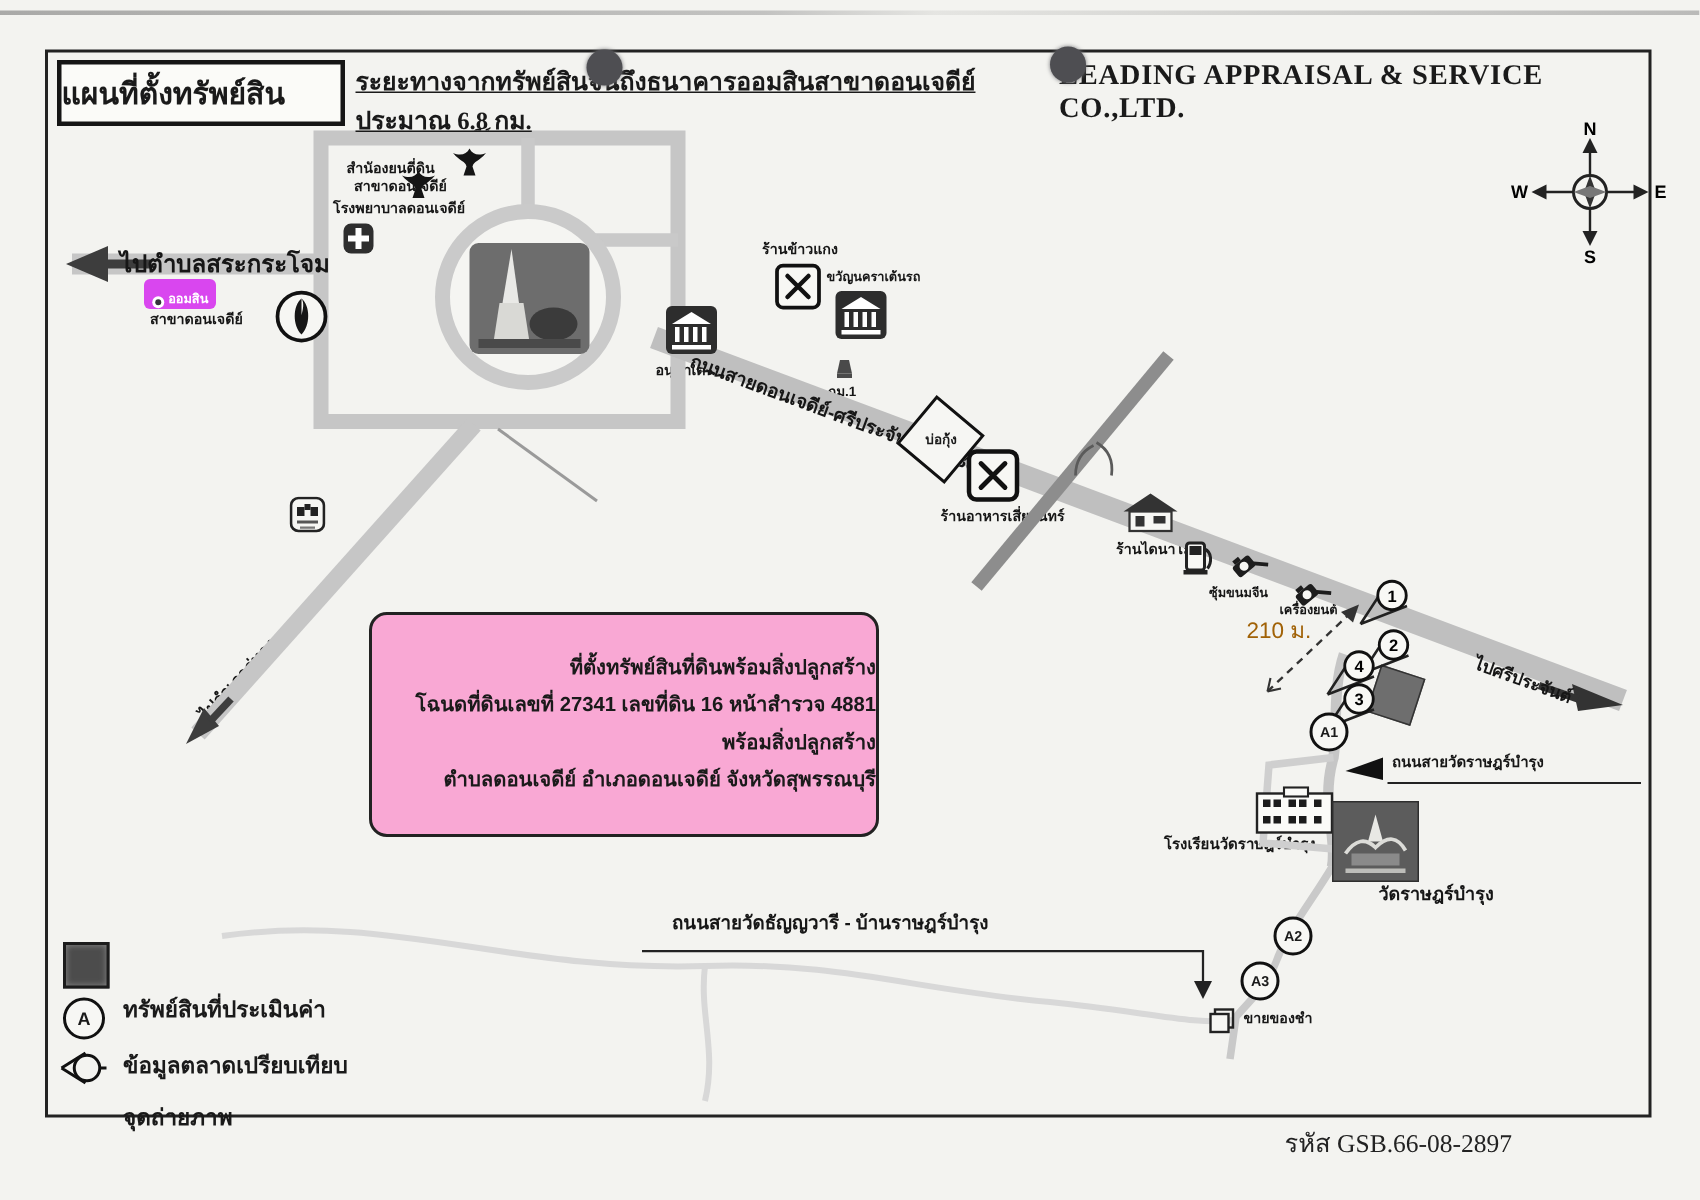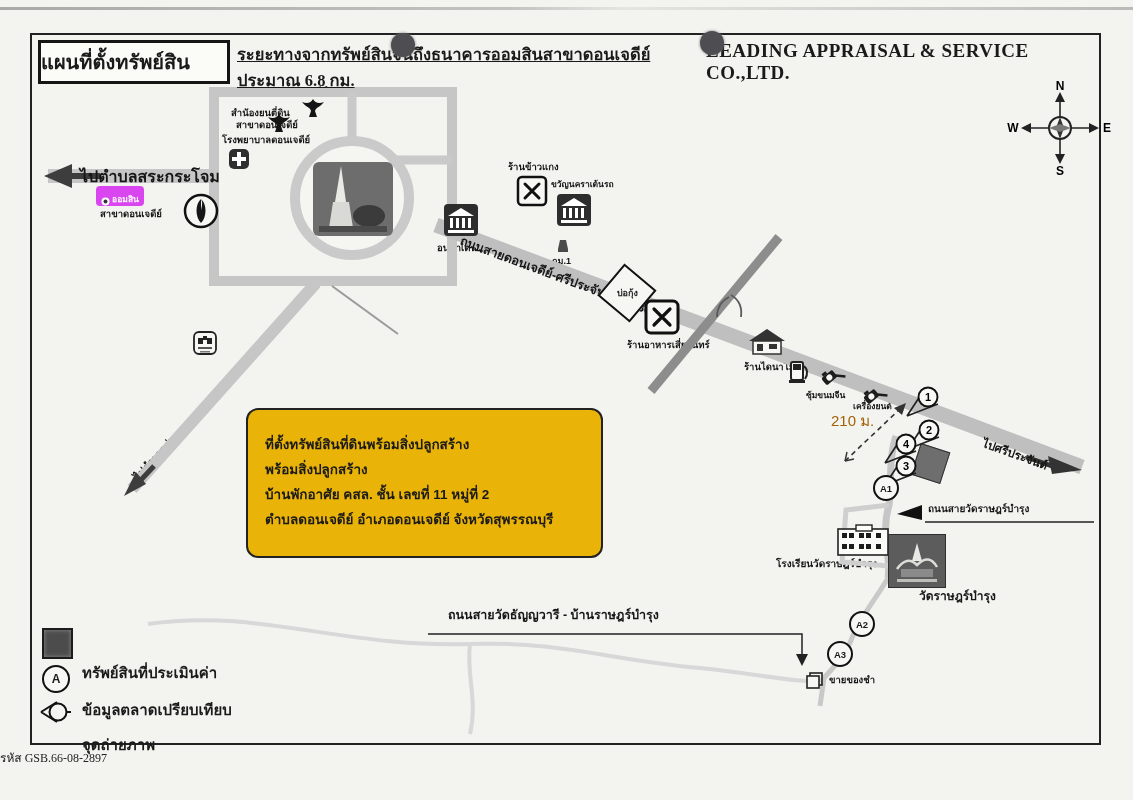--- a/index.html
+++ b/index.html
@@ -11,35 +11,35 @@
   }
   .abs{position:absolute;}
   .lbl{position:absolute;font-size:10.5px;font-weight:bold;color:#161616;white-space:nowrap;line-height:1.15;}
   .frame{position:absolute;left:30px;top:33px;width:1067px;height:708px;border:2px solid #222;}
   .scanline{position:absolute;left:0;top:7px;width:1133px;height:3px;background:linear-gradient(90deg,#6d6d6d 0%,#9a9a9a 45%,#d9d9d6 55%,#8b8b8b 100%);opacity:.55;}
   .hole{position:absolute;width:24px;height:24px;border-radius:50%;background:#4e4e52;box-shadow:0 0 3px #77777a;z-index:6;}
   .titlebox{position:absolute;left:38px;top:40px;width:186px;height:38px;border:3px solid #151515;background:#fbfbf8;
     display:flex;align-items:center;justify-content:flex-start;font-size:20px;font-weight:bold;z-index:4;}
   .hdr-dist{position:absolute;left:237px;top:41px;width:480px;font-size:16.5px;font-weight:bold;text-decoration:underline;font-family:"Liberation Serif",serif;z-index:3;}
   .company{position:absolute;left:706px;top:40px;width:400px;font-size:19px;font-weight:600;letter-spacing:.5px;font-family:"Liberation Serif",serif;z-index:3;}
-  .propbox{position:absolute;left:246px;top:408px;width:336px;height:146px;border:2px solid #222;border-radius:12px;background:#eab308;
-    display:flex;flex-direction:column;align-items:flex-start;justify-content:center;text-align:center;z-index:4;padding-left:17px;}
+  .propbox{position:absolute;left:246px;top:408px;width:336px;height:146px;border:2px solid #222;border-radius:12px;background:#f9a8d4;
+    display:flex;flex-direction:column;align-items:flex-end;justify-content:center;text-align:center;z-index:4;}
   .propbox div{font-size:13.5px;font-weight:bold;line-height:1.85;}
   .legend-label{position:absolute;font-size:15px;font-weight:bold;margin-top:30px;}
   .swatch{position:absolute;left:42px;top:628px;width:27px;height:27px;background:#4c4c4c;border:2px solid #1c1c1c;box-shadow:inset 0 0 4px #8a8a8a;}
   .amark{position:absolute;width:22px;height:22px;border:2px solid #111;border-radius:50%;background:#f7f7f4;
     display:flex;align-items:center;justify-content:center;font-size:9.5px;font-weight:bold;z-index:4;}
   .parcel{position:absolute;left:915px;top:447px;width:29px;height:31px;background:#6e6e6e;border:1.5px solid #333;transform:rotate(18deg);z-index:3;}
   .gsbbox{position:absolute;left:96px;top:186px;width:48px;height:20px;background:#d946ef;border-radius:4px;color:#fff;
     display:flex;align-items:flex-end;justify-content:center;font-size:8.5px;font-weight:bold;z-index:3;}
   .diamond{position:absolute;left:606px;top:272px;width:38px;height:38px;border:2px solid #111;background:#f6f6f3;transform:rotate(40deg);
     display:flex;align-items:center;justify-content:center;z-index:3;}
   .diamond span{transform:rotate(-40deg);font-size:9px;font-weight:bold;white-space:nowrap;}
   .temple{position:absolute;left:888px;top:534px;width:56px;height:52px;background:#5c5c5c;border:1px solid #2e2e2e;z-index:3;}
-  .footer{position:absolute;left:0;top:748px;width:1008px;text-align:left;font-size:12px;font-family:"Liberation Serif",serif;color:#222;}
+  .footer{position:absolute;left:0;top:748px;width:1008px;text-align:right;font-size:17px;font-family:"Liberation Serif",serif;color:#222;}
   svg text{font-family:"Liberation Sans",sans-serif;}
 </style>
 </head>
 <body>
 
 <div class="scanline"></div>
 <div class="frame"></div>
 
 <svg class="abs" style="left:0;top:0;z-index:1;" width="1133" height="800" viewBox="0 0 1133 800">
 
@@ -293,22 +293,22 @@
 <div class="lbl" style="left:448px;top:608px;font-size:12.5px;">ถนนสายวัดธัญญวารี - บ้านราษฎร์บำรุง</div>
 
 <svg class="abs" style="left:805px;top:671px;z-index:3;" width="20" height="20" viewBox="0 0 20 20">
   <rect x="5" y="2" width="12" height="12" fill="none" stroke="#222" stroke-width="1.6"></rect>
   <rect x="2" y="5" width="12" height="12" fill="#f6f6f3" stroke="#222" stroke-width="1.6"></rect>
 </svg>
 <div class="lbl" style="left:829px;top:675px;font-size:9.5px;">ขายของชำ</div>
 
 <div class="propbox">
   <div>ที่ตั้งทรัพย์สินที่ดินพร้อมสิ่งปลูกสร้าง</div>
+  <div>โฉนดที่ดินเลขที่ 27341 เลขที่ดิน 16 หน้าสำรวจ 4881</div>
   <div>พร้อมสิ่งปลูกสร้าง</div>
-  <div>บ้านพักอาศัย คสล. ชั้น เลขที่ 11 หมู่ที่ 2</div>
   <div>ตำบลดอนเจดีย์ อำเภอดอนเจดีย์ จังหวัดสุพรรณบุรี</div>
 </div>
 
 <div class="swatch"></div>
 <div class="legend-label" style="left:82px;top:631px;">ทรัพย์สินที่ประเมินค่า</div>
 <div class="amark" style="left:42px;top:665px;width:24px;height:24px;font-size:12px;">A</div>
 <div class="legend-label" style="left:82px;top:668px;">ข้อมูลตลาดเปรียบเทียบ</div>
 <svg class="abs" style="left:38px;top:699px;z-index:3;" width="34" height="26" viewBox="0 0 34 26">
   <path d="M3,13 L19,3 M3,13 L19,23" stroke="#111" stroke-width="2" fill="none"></path>
   <circle cx="20" cy="13" r="8.5" fill="none" stroke="#111" stroke-width="2"></circle>

